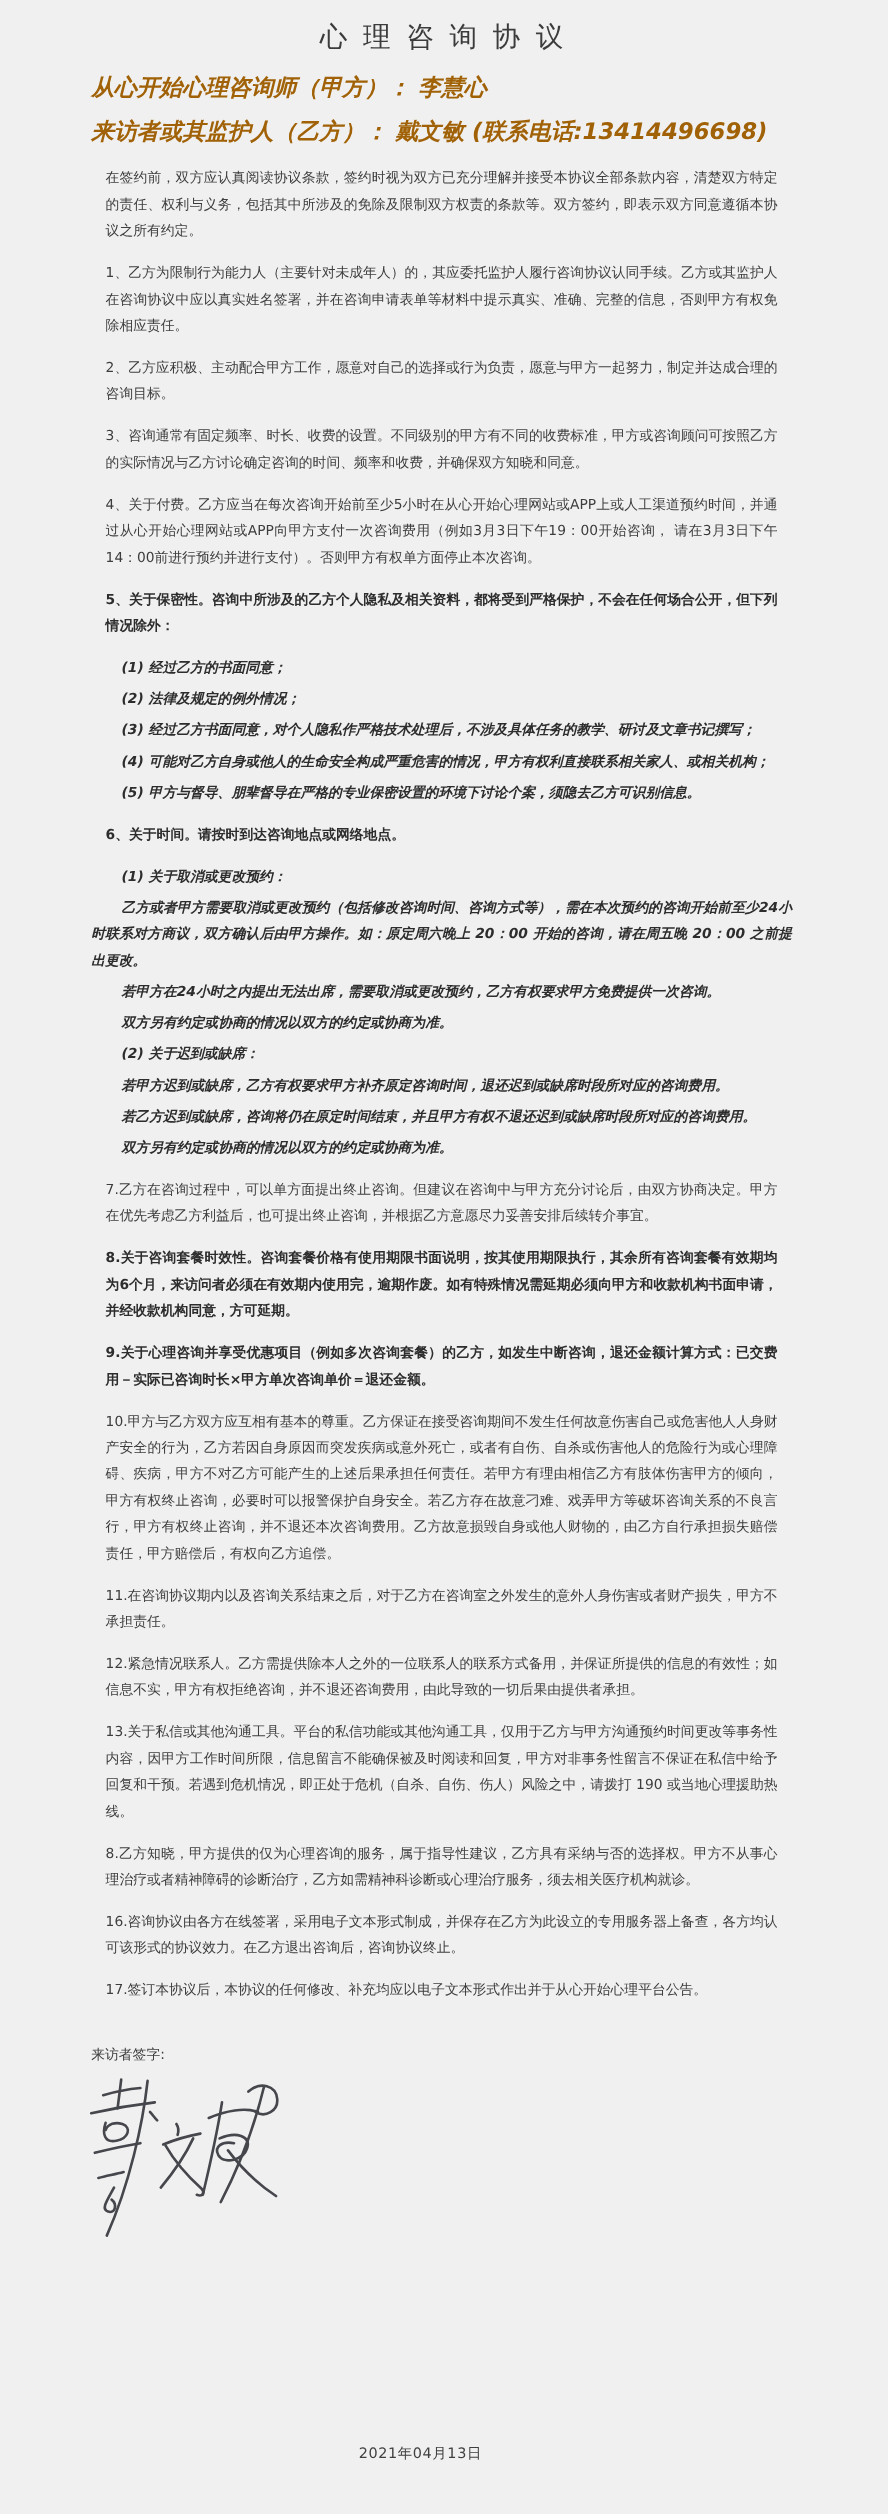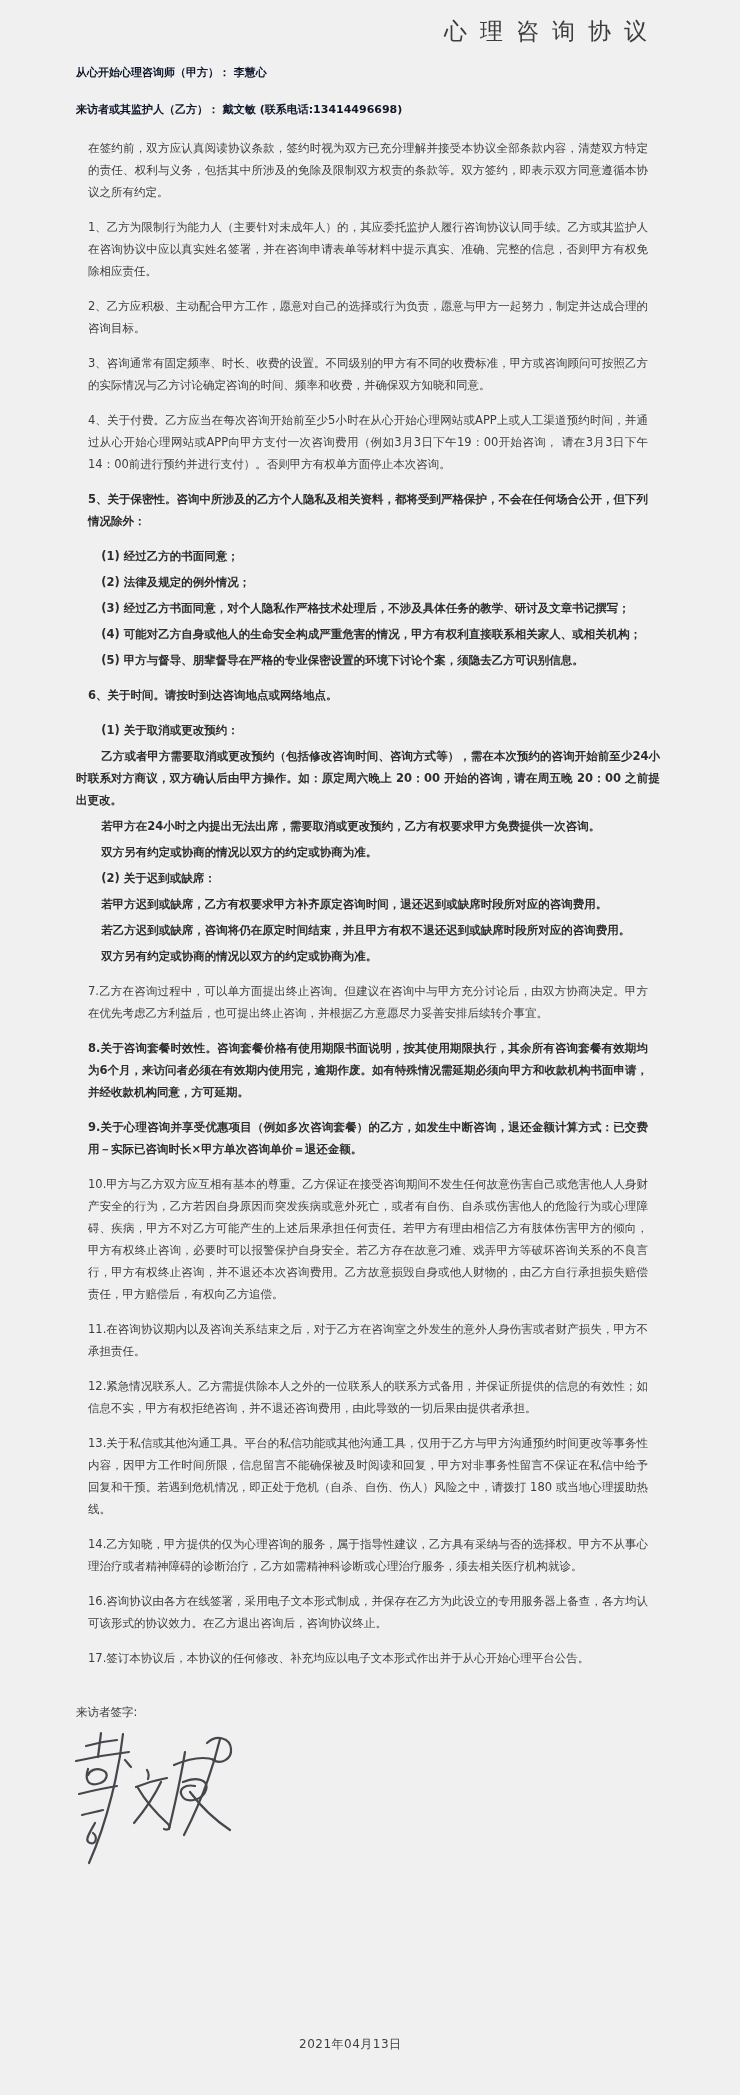--- a/index.html
+++ b/index.html
@@ -12,42 +12,43 @@
     margin: 0 auto;
     background: #f0f0f0;
     padding: 13px 80px 0 76px;
     overflow: hidden;
     color: #3d3d3d;
   }
   .title {
     font-size: 23px;
     font-weight: 400;
     color: #3c3c3c;
-    text-align: right;
+    text-align: center;
     letter-spacing: 13px;
     padding-left: 13px; 
     margin: 2px 0 16px 0;
     line-height: 32px;
   }
   .party {
-    font-size: 11px;
+    font-size: 19px;
     font-weight: bold;
-    color: #0f172a;
+    color: #a16207;
     line-height: 20px;
     margin: 0 0 17px 0;
+    font-style: italic;
   }
   .para {
     font-size: 11.5px;
     line-height: 22px;
     text-align: justify;
     margin: 13px 12px;
     color: #3d3d3d;
   }
   .para.bold { font-weight: bold; color: #2d2d2d; }
-  .para.tight { margin: 4px 0; }
+  .para.tight { margin: 4px 0; font-style: italic; }
   .para.indent { text-indent: 2.2em; }
   .sign-label {
     font-size: 11.5px;
     color: #3d3d3d;
     margin: 36px 0 10px 0;
   }
   .signature { margin: 8px 0 0 -4px; height: 150px; }
   .signature svg { display: block; }
   .date {
     position: absolute;
@@ -88,22 +89,22 @@
       <p class="para bold tight indent">(2) 关于迟到或缺席：</p>
       <p class="para bold tight indent">若甲方迟到或缺席，乙方有权要求甲方补齐原定咨询时间，退还迟到或缺席时段所对应的咨询费用。</p>
       <p class="para bold tight indent">若乙方迟到或缺席，咨询将仍在原定时间结束，并且甲方有权不退还迟到或缺席时段所对应的咨询费用。</p>
       <p class="para bold tight indent">双方另有约定或协商的情况以双方的约定或协商为准。</p>
       <p class="para">7.乙方在咨询过程中，可以单方面提出终止咨询。但建议在咨询中与甲方充分讨论后，由双方协商决定。甲方在优先考虑乙方利益后，也可提出终止咨询，并根据乙方意愿尽力妥善安排后续转介事宜。</p>
       <p class="para bold">8.关于咨询套餐时效性。咨询套餐价格有使用期限书面说明，按其使用期限执行，其余所有咨询套餐有效期均为6个月，来访问者必须在有效期内使用完，逾期作废。如有特殊情况需延期必须向甲方和收款机构书面申请，并经收款机构同意，方可延期。</p>
       <p class="para bold">9.关于心理咨询并享受优惠项目（例如多次咨询套餐）的乙方，如发生中断咨询，退还金额计算方式：已交费用－实际已咨询时长×甲方单次咨询单价＝退还金额。</p>
       <p class="para">10.甲方与乙方双方应互相有基本的尊重。乙方保证在接受咨询期间不发生任何故意伤害自己或危害他人人身财产安全的行为，乙方若因自身原因而突发疾病或意外死亡，或者有自伤、自杀或伤害他人的危险行为或心理障碍、疾病，甲方不对乙方可能产生的上述后果承担任何责任。若甲方有理由相信乙方有肢体伤害甲方的倾向，甲方有权终止咨询，必要时可以报警保护自身安全。若乙方存在故意刁难、戏弄甲方等破坏咨询关系的不良言行，甲方有权终止咨询，并不退还本次咨询费用。乙方故意损毁自身或他人财物的，由乙方自行承担损失赔偿责任，甲方赔偿后，有权向乙方追偿。</p>
       <p class="para">11.在咨询协议期内以及咨询关系结束之后，对于乙方在咨询室之外发生的意外人身伤害或者财产损失，甲方不承担责任。</p>
       <p class="para">12.紧急情况联系人。乙方需提供除本人之外的一位联系人的联系方式备用，并保证所提供的信息的有效性；如信息不实，甲方有权拒绝咨询，并不退还咨询费用，由此导致的一切后果由提供者承担。</p>
-      <p class="para">13.关于私信或其他沟通工具。平台的私信功能或其他沟通工具，仅用于乙方与甲方沟通预约时间更改等事务性内容，因甲方工作时间所限，信息留言不能确保被及时阅读和回复，甲方对非事务性留言不保证在私信中给予回复和干预。若遇到危机情况，即正处于危机（自杀、自伤、伤人）风险之中，请拨打 180 或当地心理援助热线。</p>
-      <p class="para">14.乙方知晓，甲方提供的仅为心理咨询的服务，属于指导性建议，乙方具有采纳与否的选择权。甲方不从事心理治疗或者精神障碍的诊断治疗，乙方如需精神科诊断或心理治疗服务，须去相关医疗机构就诊。</p>
+      <p class="para">13.关于私信或其他沟通工具。平台的私信功能或其他沟通工具，仅用于乙方与甲方沟通预约时间更改等事务性内容，因甲方工作时间所限，信息留言不能确保被及时阅读和回复，甲方对非事务性留言不保证在私信中给予回复和干预。若遇到危机情况，即正处于危机（自杀、自伤、伤人）风险之中，请拨打 190 或当地心理援助热线。</p>
+      <p class="para">8.乙方知晓，甲方提供的仅为心理咨询的服务，属于指导性建议，乙方具有采纳与否的选择权。甲方不从事心理治疗或者精神障碍的诊断治疗，乙方如需精神科诊断或心理治疗服务，须去相关医疗机构就诊。</p>
       <p class="para">16.咨询协议由各方在线签署，采用电子文本形式制成，并保存在乙方为此设立的专用服务器上备查，各方均认可该形式的协议效力。在乙方退出咨询后，咨询协议终止。</p>
       <p class="para">17.签订本协议后，本协议的任何修改、补充均应以电子文本形式作出并于从心开始心理平台公告。</p>
     </div>
 
   <p class="sign-label">来访者签字:</p>
 
   <div class="signature" aria-label="signature">
     <svg width="168" height="150" viewBox="0 0 168 150" fill="none" stroke="#45474c" stroke-width="2.2" stroke-linecap="round">
 
       <path d="M14,16 C24,13 34,11 45,10"></path>

